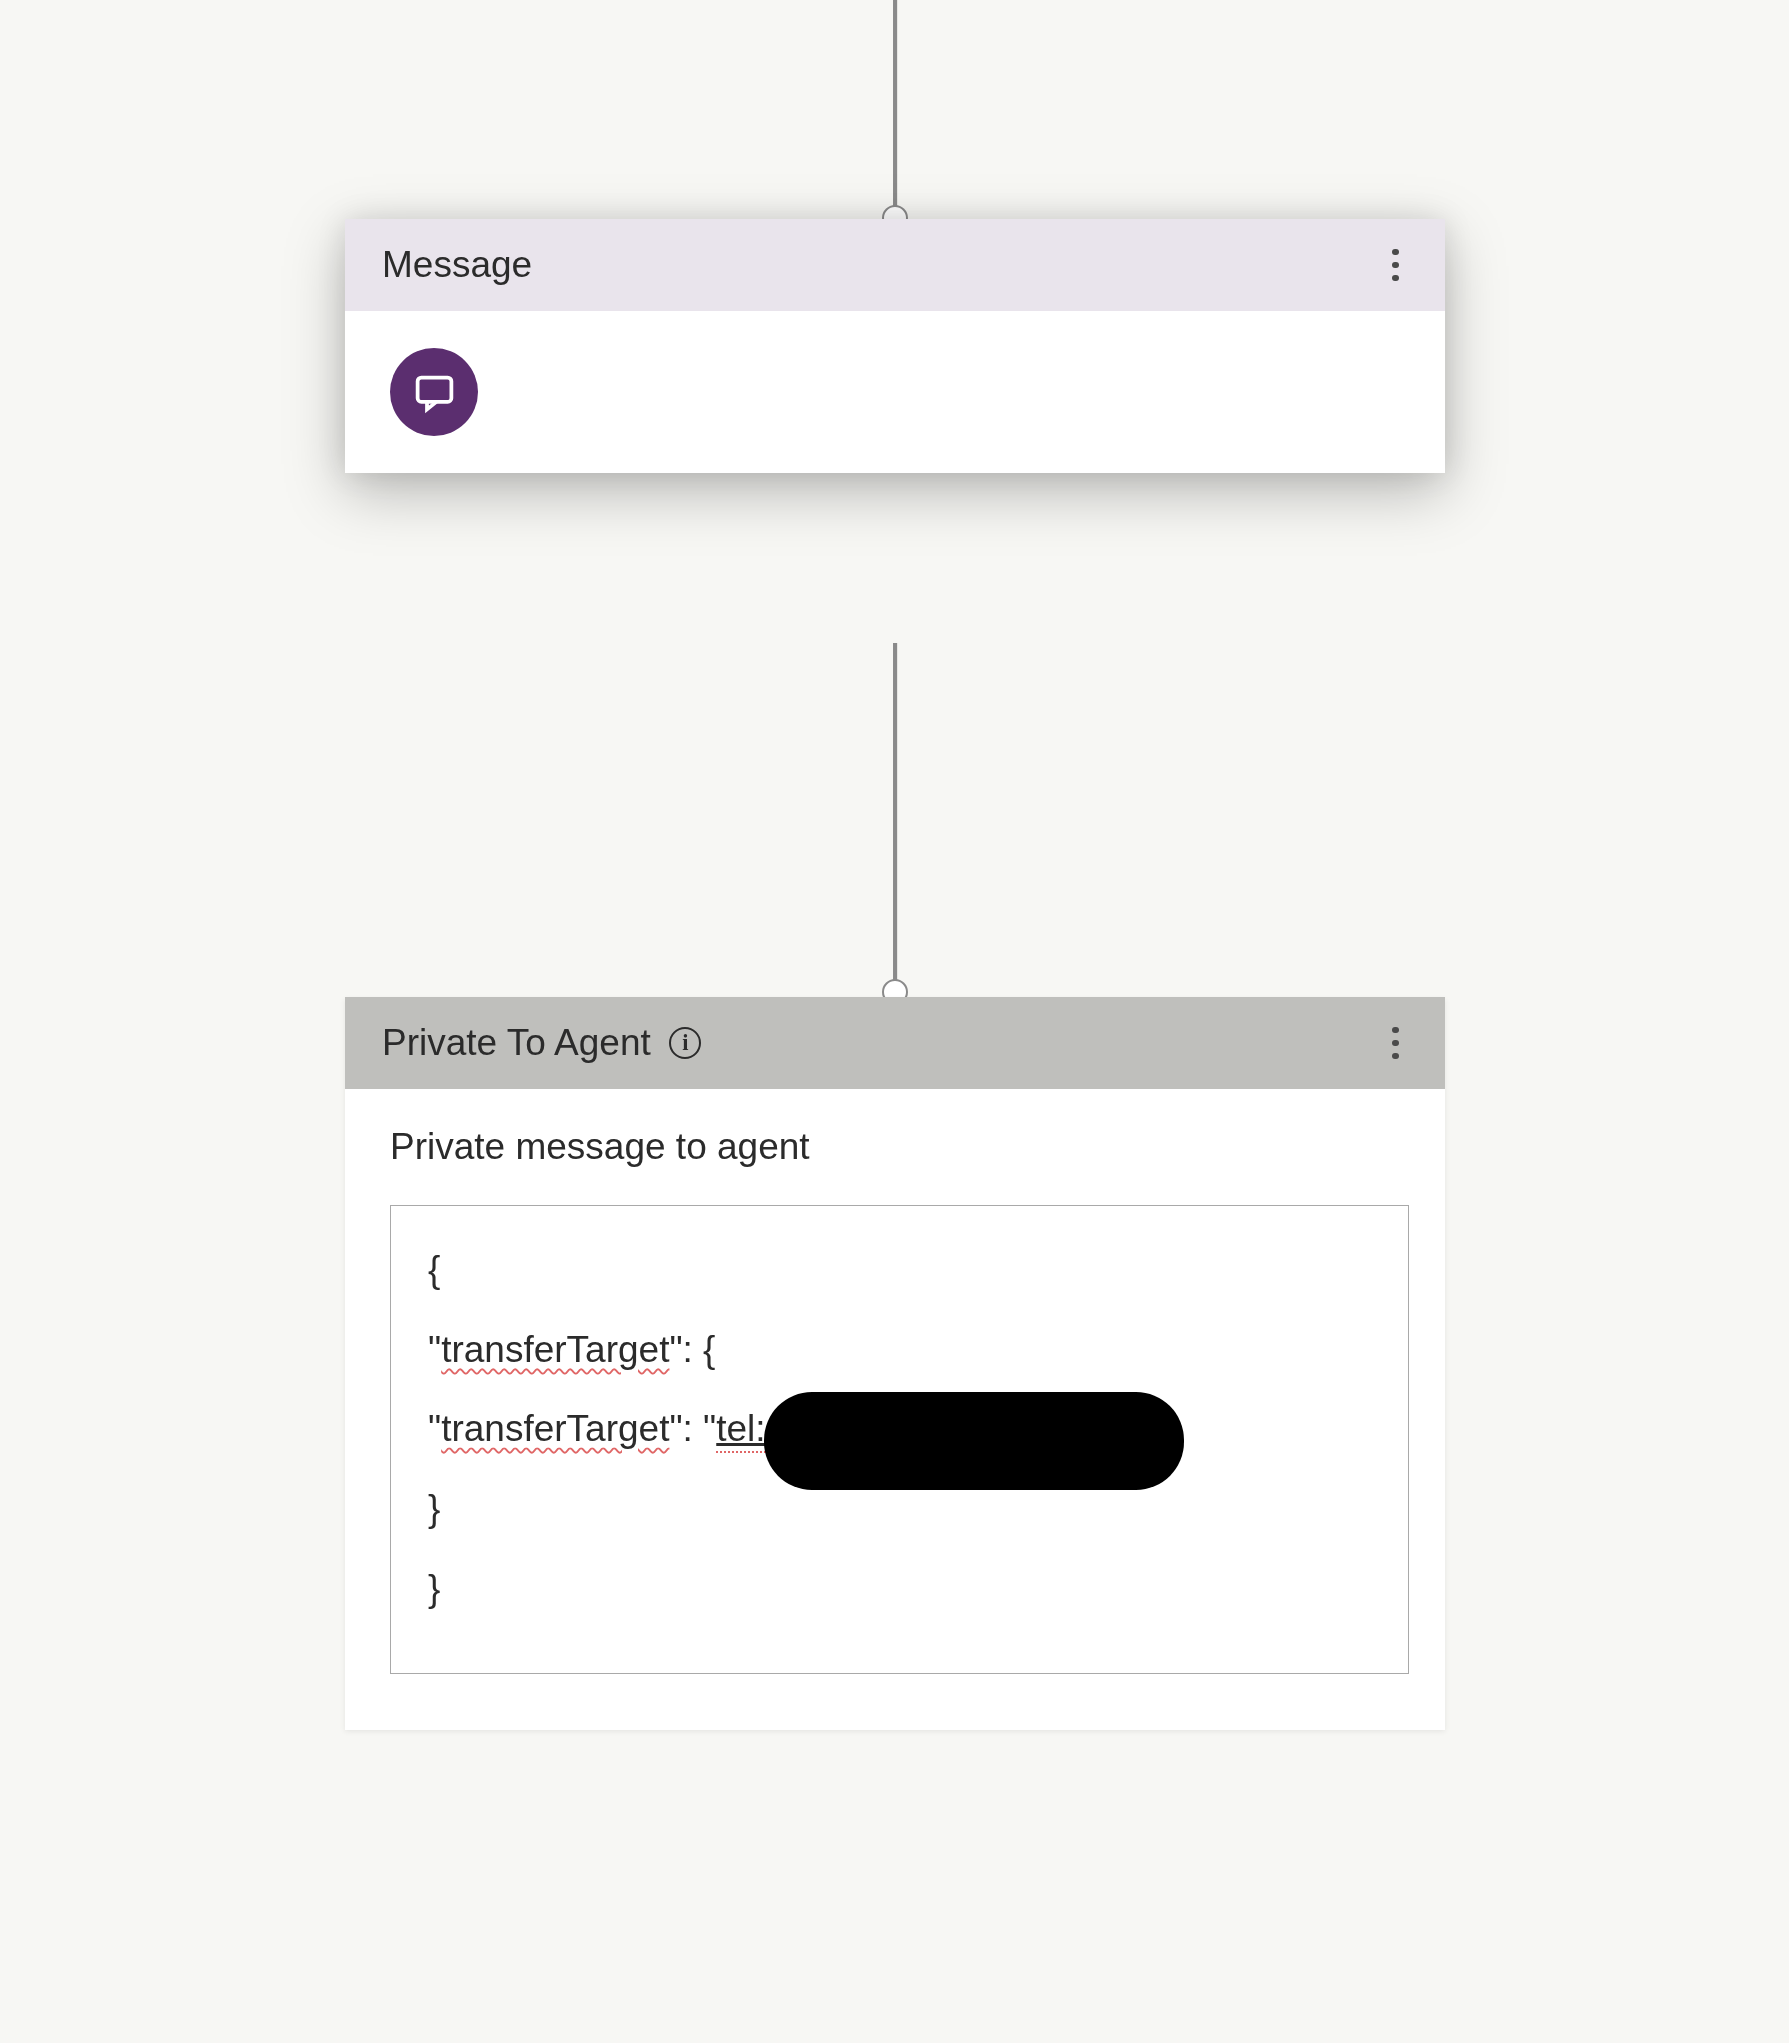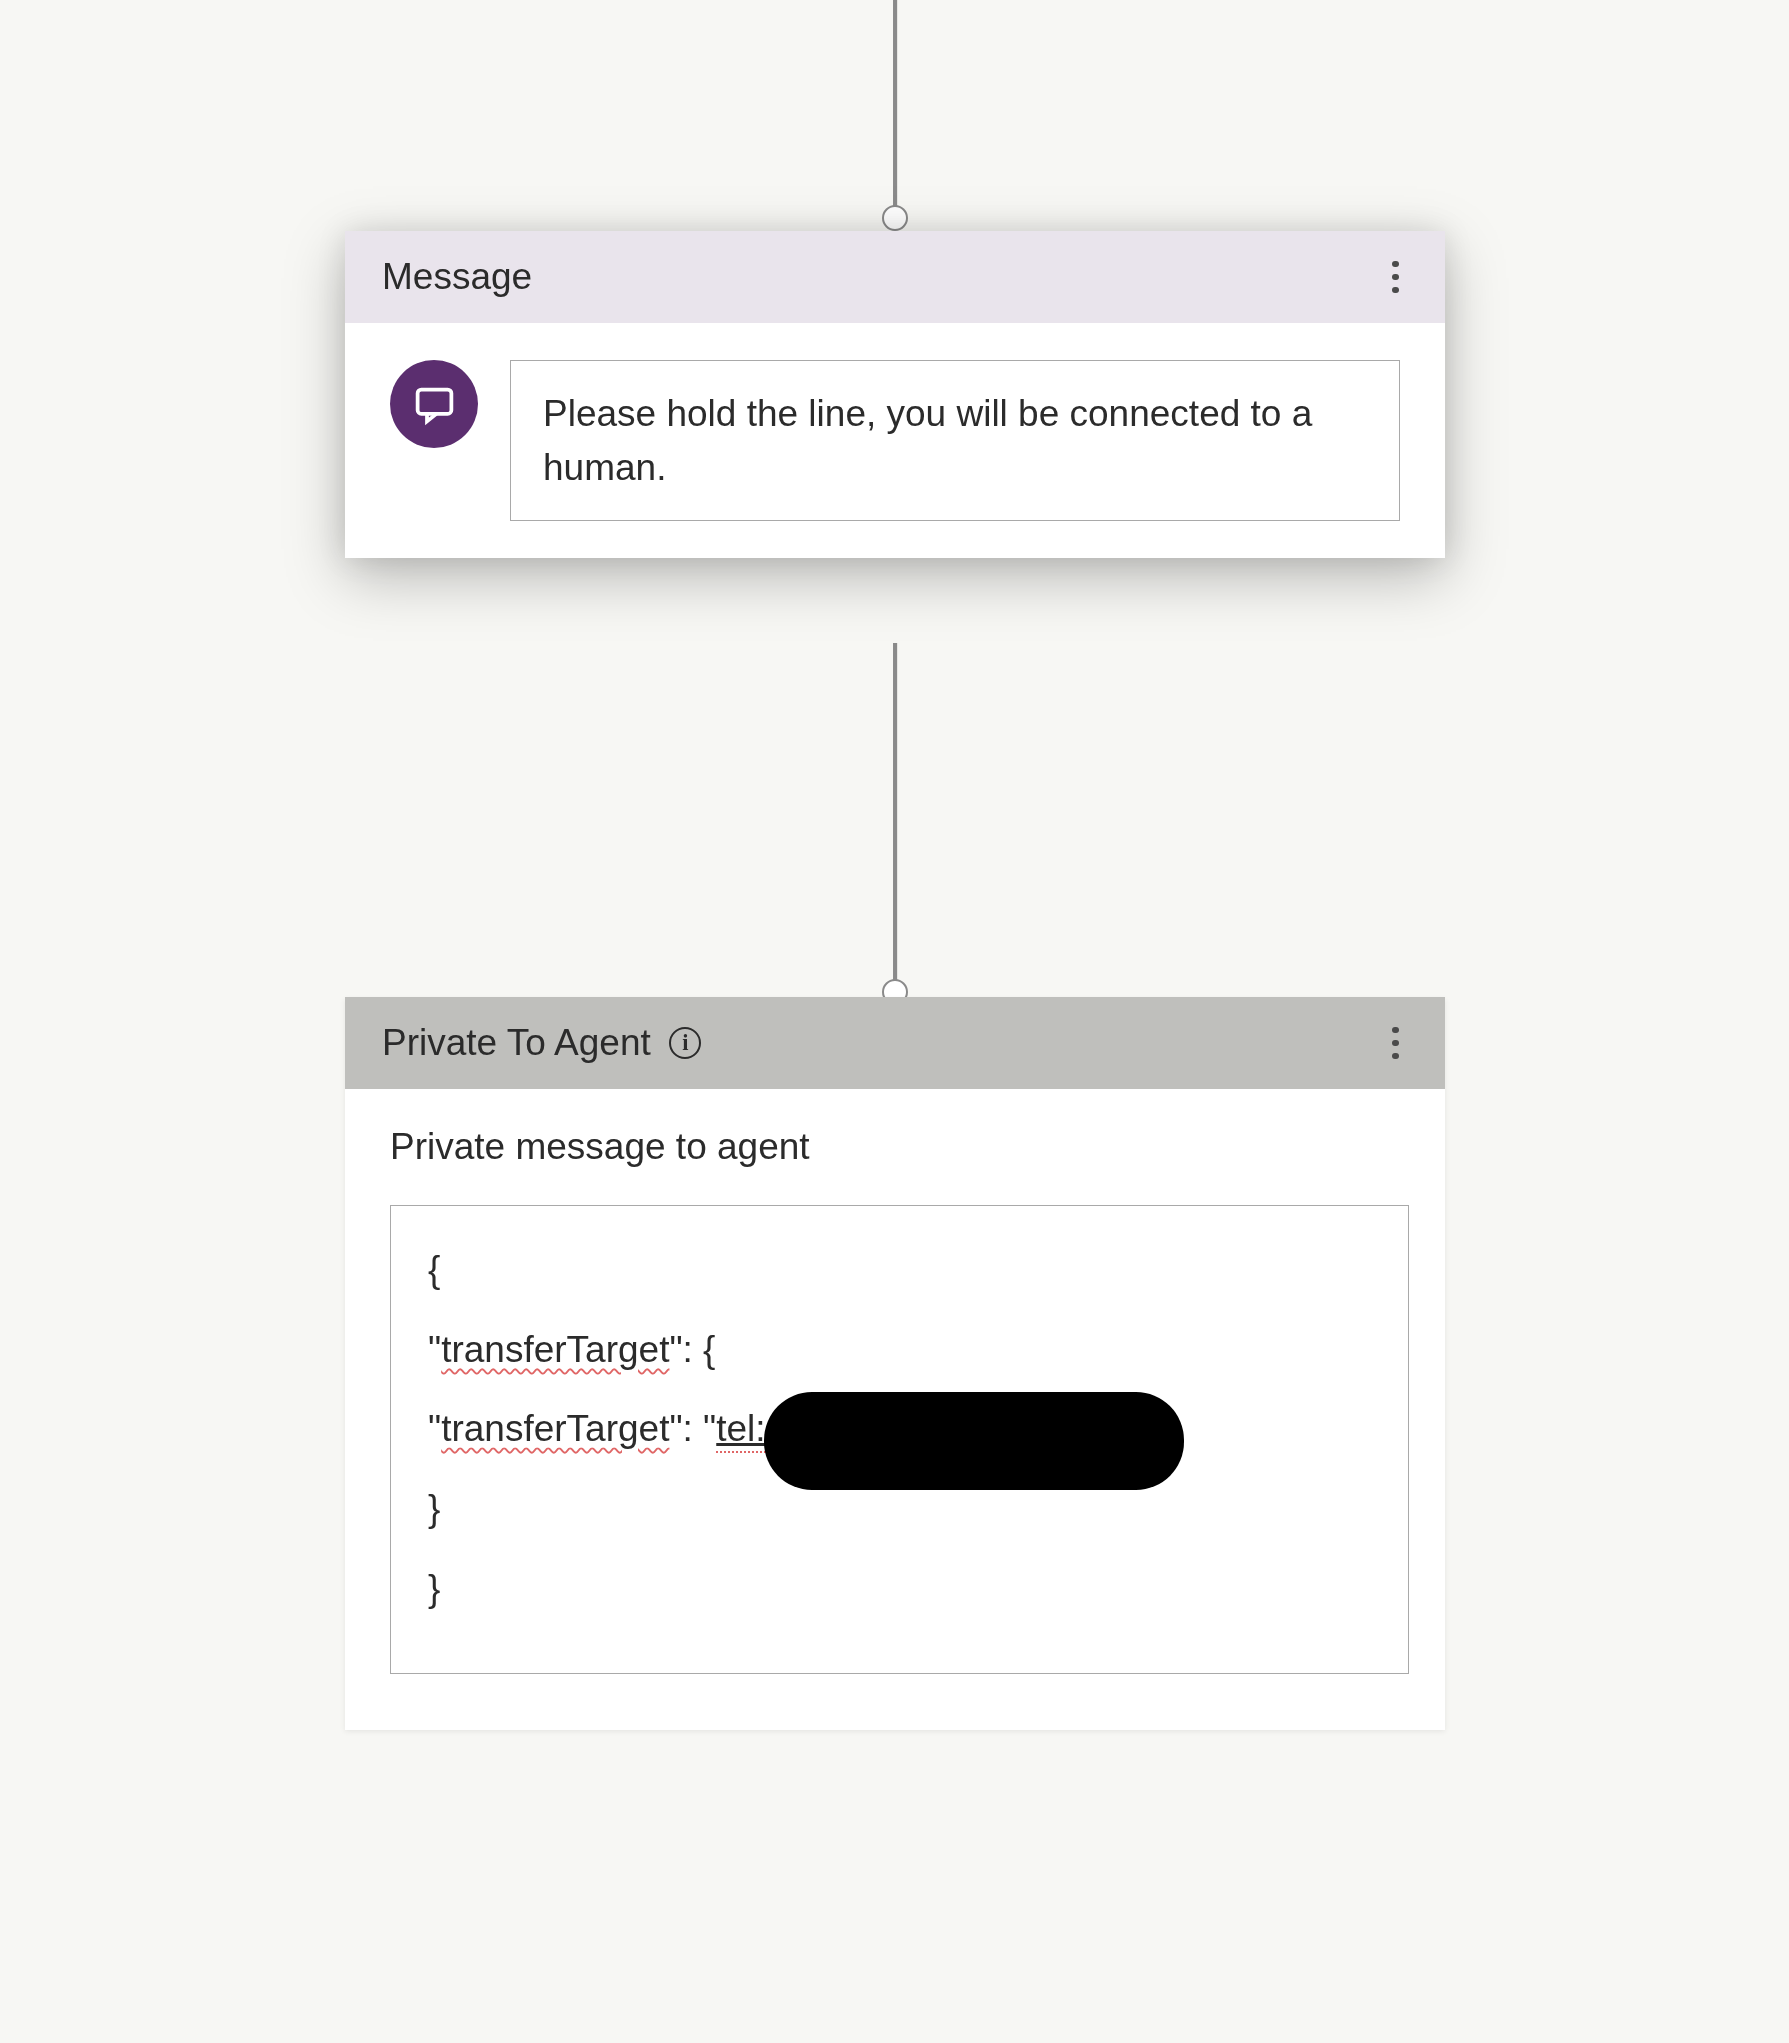--- a/index.html
+++ b/index.html
@@ -42,21 +42,20 @@
     .node-card {
       position: absolute;
       left: 50%;
       transform: translateX(-50%);
       width: 1100px;
       background: #ffffff;
     }
     .node-message {
       top: 219px;
       box-shadow: 0 18.6px 56px rgba(0,0,0,0.25), 0 0 28px rgba(0,0,0,0.1);
-      margin-top: 12px;
     }
     .node-transfer {
       top: 997px;
       box-shadow: 0 1.9px 5.6px rgba(0,0,0,0.08);
     }
     .node-header {
       display: flex;
       align-items: center;
       justify-content: space-between;
       padding: 20.5px 37px;
@@ -188,21 +187,20 @@
         <span></span>
     </div>
   </div>
   <div class="node-body">
     <div class="chat-icon-circle">
       <svg viewBox="0 0 24 24" fill="none" stroke="#ffffff" stroke-width="2">
         <rect x="3" y="4" width="18" height="13" rx="2" fill="none"></rect>
         <path d="M8 17 L8 21 L13 17" fill="none"></path>
       </svg>
     </div>
-    <div class="text-field">Please hold the line, you will be connected to a human.</div>
   </div>
 </div>
 
 <div class="connector-line connector-middle"></div>
 <div class="connector-circle circle-mid"></div>
 
 <div class="node-card node-transfer">
   <div class="node-header">
     <div class="hdr-left">
       <span class="node-title">Private To Agent</span>

